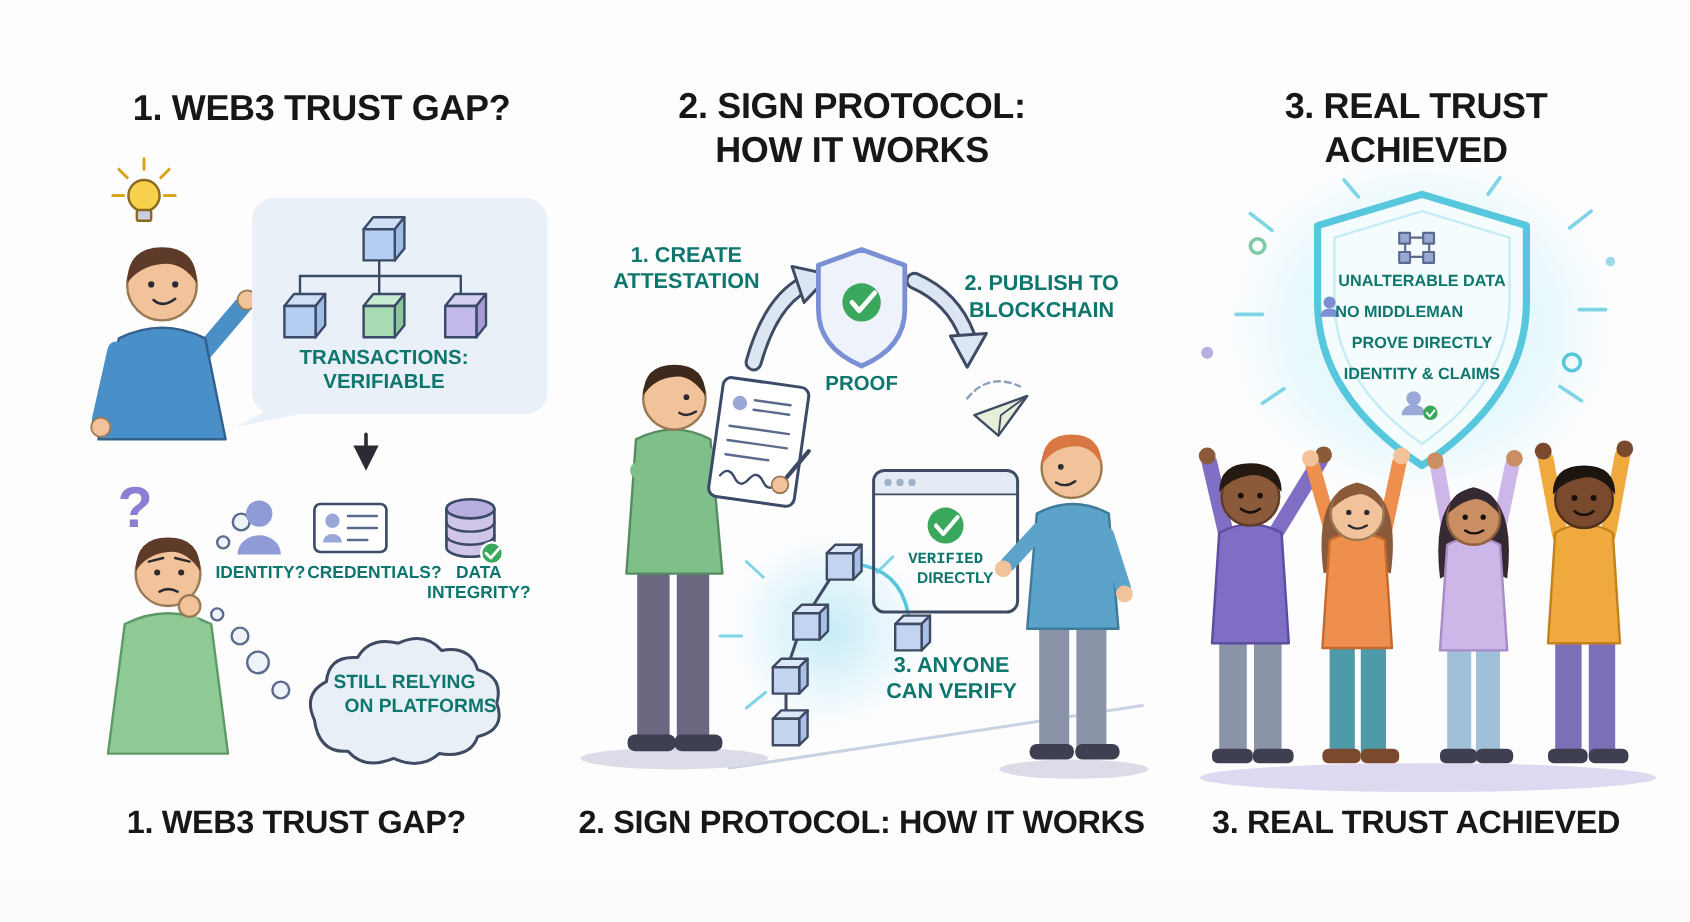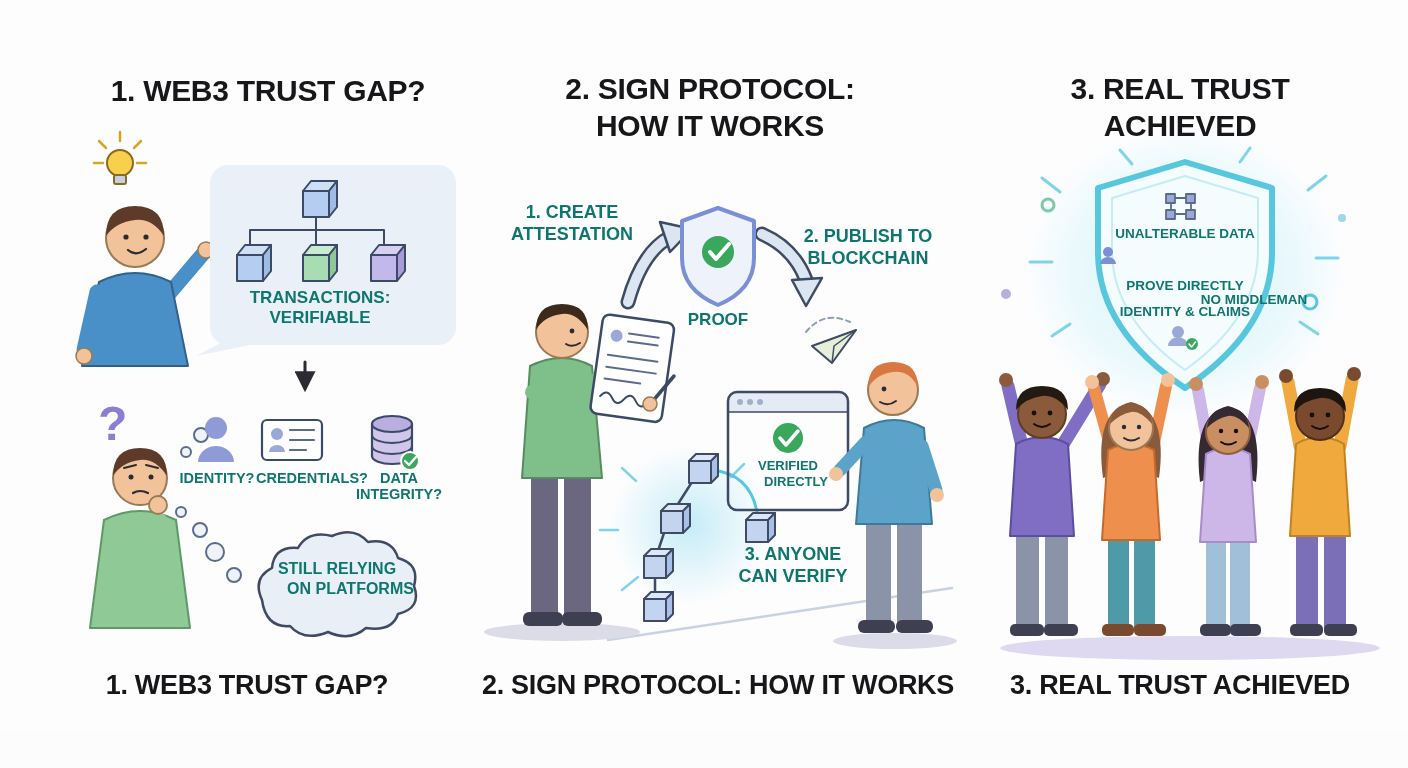--- a/index.html
+++ b/index.html
@@ -372,29 +372,29 @@
 
   <div class="ttl" style="left:480px;top:70px;width:460px;">
     <span style="display:block;">2. SIGN PROTOCOL:</span>
     <span style="display:block;">HOW IT WORKS</span>
   </div>
   <div class="lbl" style="left:572px;top:202px;font-size:18px;">1. CREATE</div>
   <div class="lbl" style="left:572px;top:224px;font-size:18px;">ATTESTATION</div>
   <div class="lbl" style="left:868px;top:226px;font-size:18px;">2. PUBLISH TO</div>
   <div class="lbl" style="left:868px;top:248px;font-size:18px;">BLOCKCHAIN</div>
   <div class="lbl" style="left:718px;top:310px;font-size:17px;">PROOF</div>
-  <div class="lbl" style="left:788px;top:458px;font-size:13px;">VERIFIED</div>
+  <div class="lbl" style="left:788px;top:458px;font-size:13px;font-family:Liberation Mono, monospace;">VERIFIED</div>
   <div class="lbl" style="left:788px;top:474px;font-size:13px;padding-left:16px;">DIRECTLY</div>
   <div class="lbl" style="left:793px;top:544px;font-size:18px;">3. ANYONE</div>
   <div class="lbl" style="left:793px;top:566px;font-size:18px;">CAN VERIFY</div>
   <div class="cap" style="left:718px;top:670px;">2. SIGN PROTOCOL: HOW IT WORKS</div>
 
   <div class="ttl" style="left:1010px;top:70px;width:340px;">
     <span style="display:block;">3. REAL TRUST</span>
     <span style="display:block;">ACHIEVED</span>
   </div>
   <div class="lbl" style="left:1185px;top:226px;font-size:13.5px;">UNALTERABLE DATA</div>
-  <div class="lbl" style="left:1254px;top:252px;font-size:13.5px;margin-top:40px;">NO MIDDLEMAN</div>
+  <div class="lbl" style="left:1166px;top:252px;font-size:13.5px;">NO MIDDLEMAN</div>
   <div class="lbl" style="left:1185px;top:278px;font-size:13.5px;">PROVE DIRECTLY</div>
   <div class="lbl" style="left:1185px;top:304px;font-size:13.5px;">IDENTITY &amp; CLAIMS</div>
   <div class="cap" style="left:1180px;top:670px;">3. REAL TRUST ACHIEVED</div>
 
 </div>
 
 </body></html>

